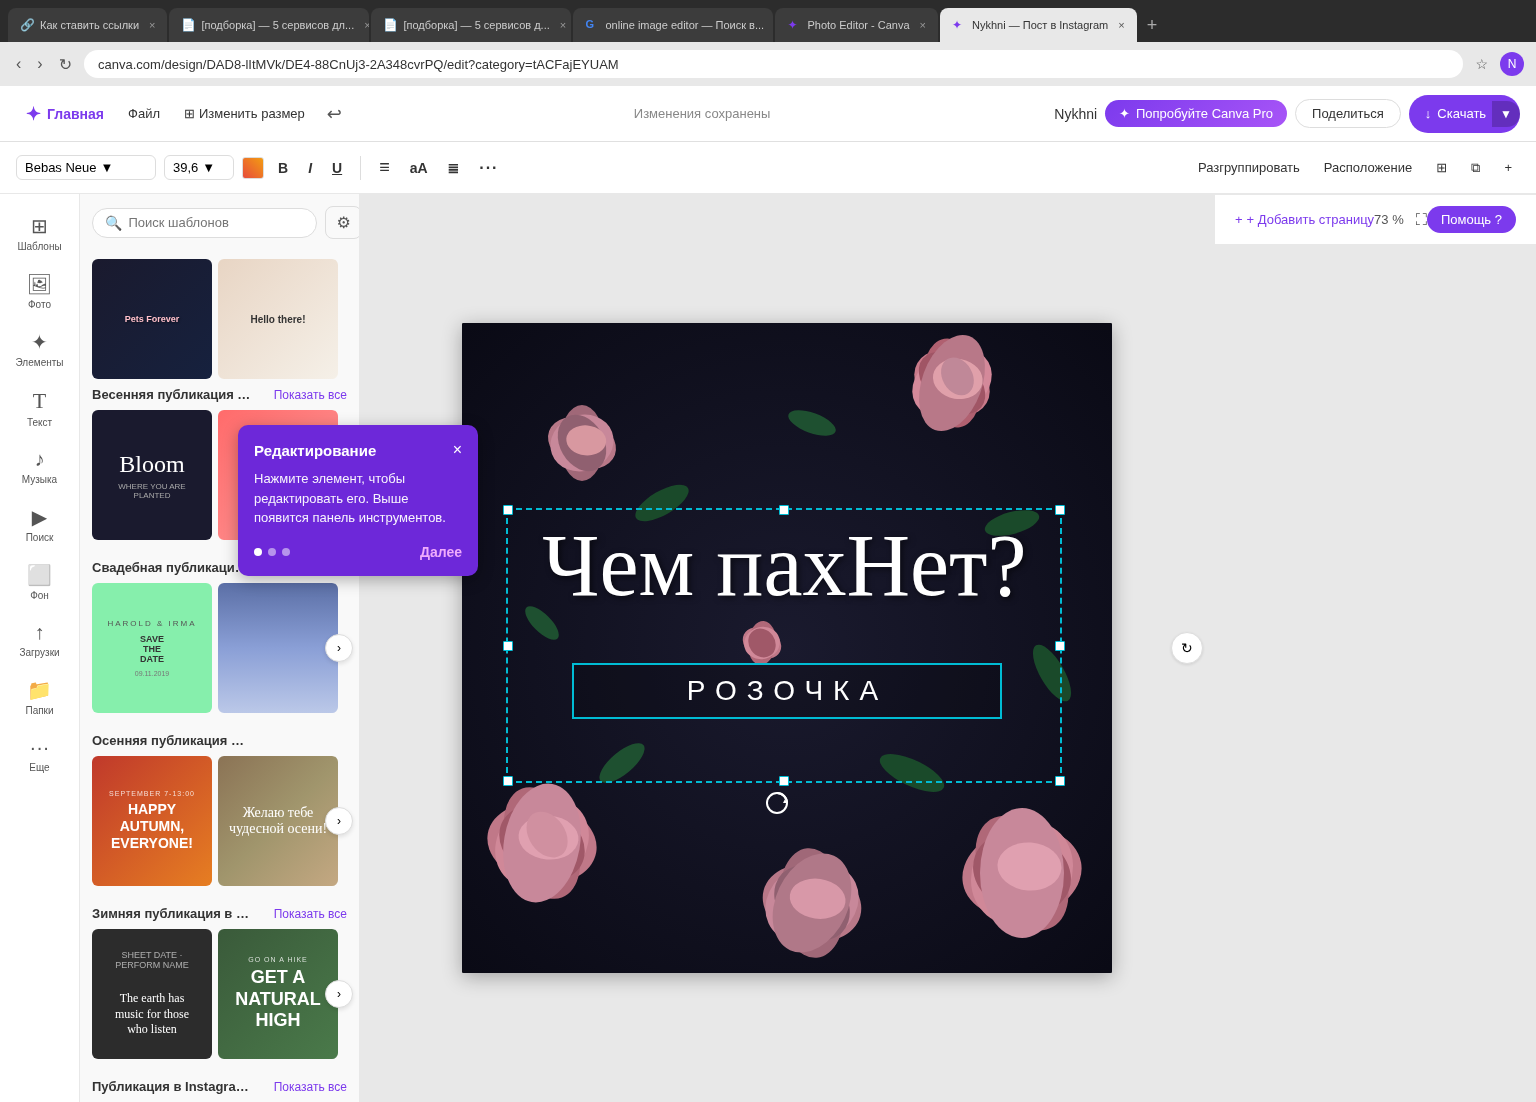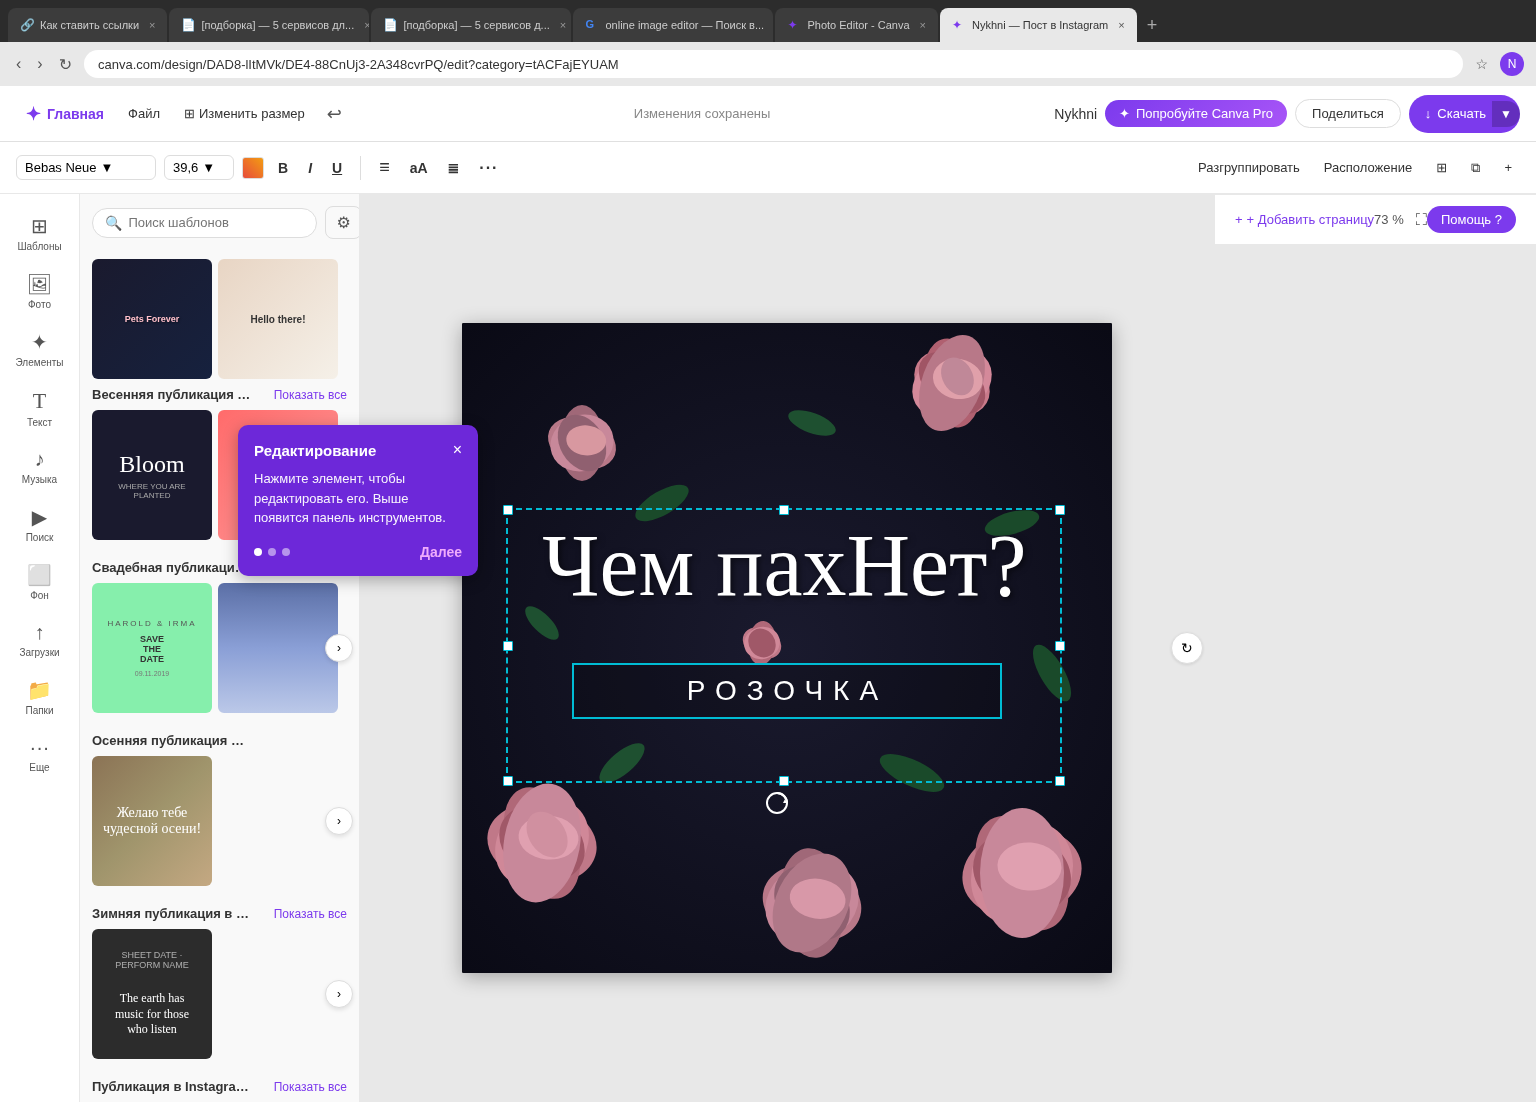--- a/index.html
+++ b/index.html
@@ -342,39 +342,51 @@
           <div class="template-scroll-btn" style="right:-6px;">›</div>
         </div>
       </div>
 
       <div class="template-section">
         <div class="section-header">
           <span class="section-title">Осенняя публикация в Инс...</span>
           <span class="show-all-link"></span>
         </div>
         <div class="template-grid">
+          <div class="template-thumb tmpl-5" style="width:120px;height:130px;background:linear-gradient(135deg,#c0392b,#e67e22);">
+            <div style="text-align:center;padding:8px;">
+              <div style="font-size:7px;color:rgba(255,255,255,0.8);letter-spacing:1px;">SEPTEMBER 7-13:00</div>
+              <div style="font-size:14px;font-weight:bold;color:white;margin-top:4px;line-height:1.2;">HAPPY<br>AUTUMN,<br>EVERYONE!</div>
+            </div>
+          </div>
           <div class="template-thumb" style="width:120px;height:130px;background:linear-gradient(135deg,#8b7355,#a0956c,#c4a882);display:flex;align-items:center;justify-content:center;">
             <div style="text-align:center;padding:8px;">
               <div style="font-family:'Brush Script MT',cursive;font-size:14px;color:white;">Желаю тебе<br>чудесной осени!</div>
             </div>
           </div>
           <div class="template-scroll-btn" style="right:-6px;">›</div>
         </div>
       </div>
 
       <div class="template-section">
         <div class="section-header">
           <span class="section-title">Зимняя публикация в Instag...</span>
           <span class="show-all-link">Показать все</span>
         </div>
         <div class="template-grid">
           <div class="template-thumb tmpl-7" style="width:120px;height:130px;background:#2c2c2c;">
             <div style="text-align:center;padding:10px;">
               <div style="font-size:9px;color:rgba(255,255,255,0.6);margin-bottom:21px;">SHEET DATE · PERFORM NAME</div>
               <div style="font-family:'Brush Script MT',cursive;font-size:12px;color:white;line-height:1.3;">The earth has<br>music for those<br>who listen</div>
+            </div>
+          </div>
+          <div class="template-thumb" style="width:120px;height:130px;background:linear-gradient(135deg,#3a5a3a,#4a7a4a);display:flex;align-items:center;justify-content:center;">
+            <div style="text-align:center;padding:8px;">
+              <div style="font-size:7px;color:rgba(255,255,255,0.8);letter-spacing:1px;">GO ON A HIKE</div>
+              <div style="font-size:18px;font-weight:bold;color:white;margin-top:4px;line-height:1.2;">GET A<br>NATURAL<br>HIGH</div>
             </div>
           </div>
           <div class="template-scroll-btn" style="right:-6px;">›</div>
         </div>
       </div>
 
       <div class="template-section">
         <div class="section-header">
           <span class="section-title">Публикация в Instagram в...</span>
           <span class="show-all-link">Показать все</span>

